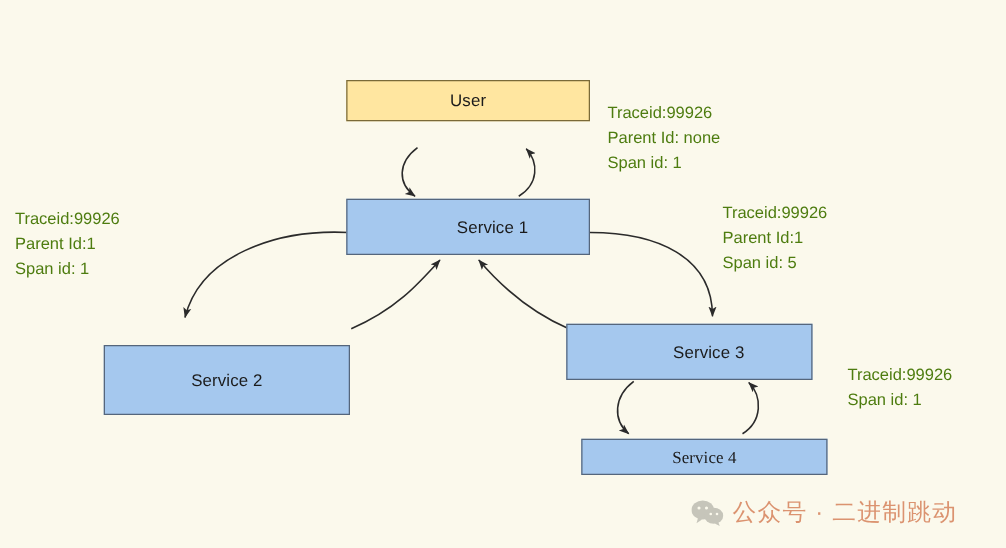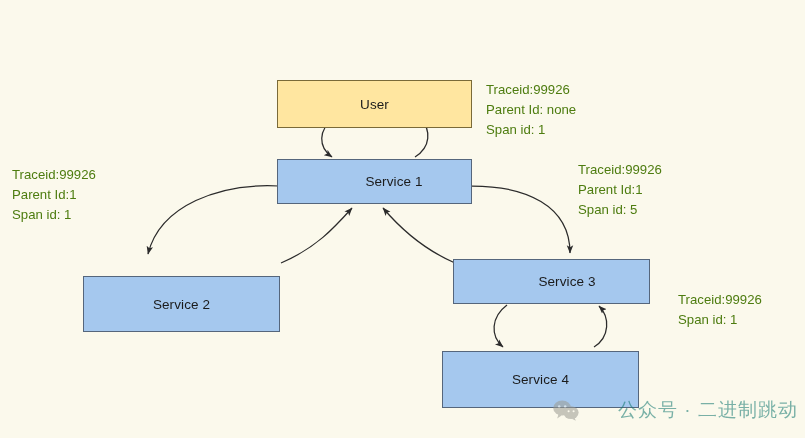--- a/index.html
+++ b/index.html
@@ -69,24 +69,23 @@
     left: 553px;
     top: 397px;
     display: flex;
     align-items: center;
     gap: 7px;
     z-index: 6;
     opacity: 0.55;
   }
   #watermark .wm-text {
     font-size: 19px;
-    color: #0f766e;
+    color: #c2410c;
     letter-spacing: 1px;
     white-space: nowrap;
-    margin-left: 32px;
   }
   .wm-logo { display: block; }
 </style>
 </head>
 <body>
 
 <div id="canvas">
 
   <svg class="edges" viewBox="0 0 805 438">
     <defs>
@@ -101,37 +100,37 @@
     <path class="edge" d="M279,186 C220,183 160,205 148,254" marker-end="url(#arrow)"></path>
     <path class="edge" d="M281,263 C316,248 334,228 352,208" marker-end="url(#arrow)"></path>
 
     <path class="edge" d="M472,186 C525,186 570,205 570,253" marker-end="url(#arrow)"></path>
     <path class="edge" d="M455,263 C425,250 400,228 383,208" marker-end="url(#arrow)"></path>
 
     <path class="edge" d="M507,305 C491,317 490,336 503,347" marker-end="url(#arrow)"></path>
     <path class="edge" d="M594,347 C610,337 610,317 599,306" marker-end="url(#arrow)"></path>
   </svg>
 
-  <div class="node user" style="left:277px; top:80px; width:195px; height:48px;">
+  <div class="node user" style="left:277px; top:64px; width:195px; height:33px;">
     <span>User</span>
   </div>
 
   <div class="node service" style="left:277px; top:159px; width:195px; height:45px;padding-left:39px;">
     <span>Service 1</span>
   </div>
 
   <div class="node service" style="left:83px; top:276px; width:197px; height:56px;">
     <span>Service 2</span>
   </div>
 
   <div class="node service" style="left:453px; top:259px; width:197px; height:45px;padding-left:31px;">
     <span>Service 3</span>
   </div>
 
-  <div class="node service" style="left:442px; top:351px; width:197px; height:57px;">
+  <div class="node service" style="left:465px; top:351px; width:197px; height:29px;font-family:Liberation Serif, serif;">
     <span>Service 4</span>
   </div>
 
   <div class="meta" style="left:486px; top:80px;">
     <div>Traceid:99926</div>
     <div>Parent Id: none</div>
     <div>Span id: 1</div>
   </div>
 
   <div class="meta" style="left:12px; top:165px;">

